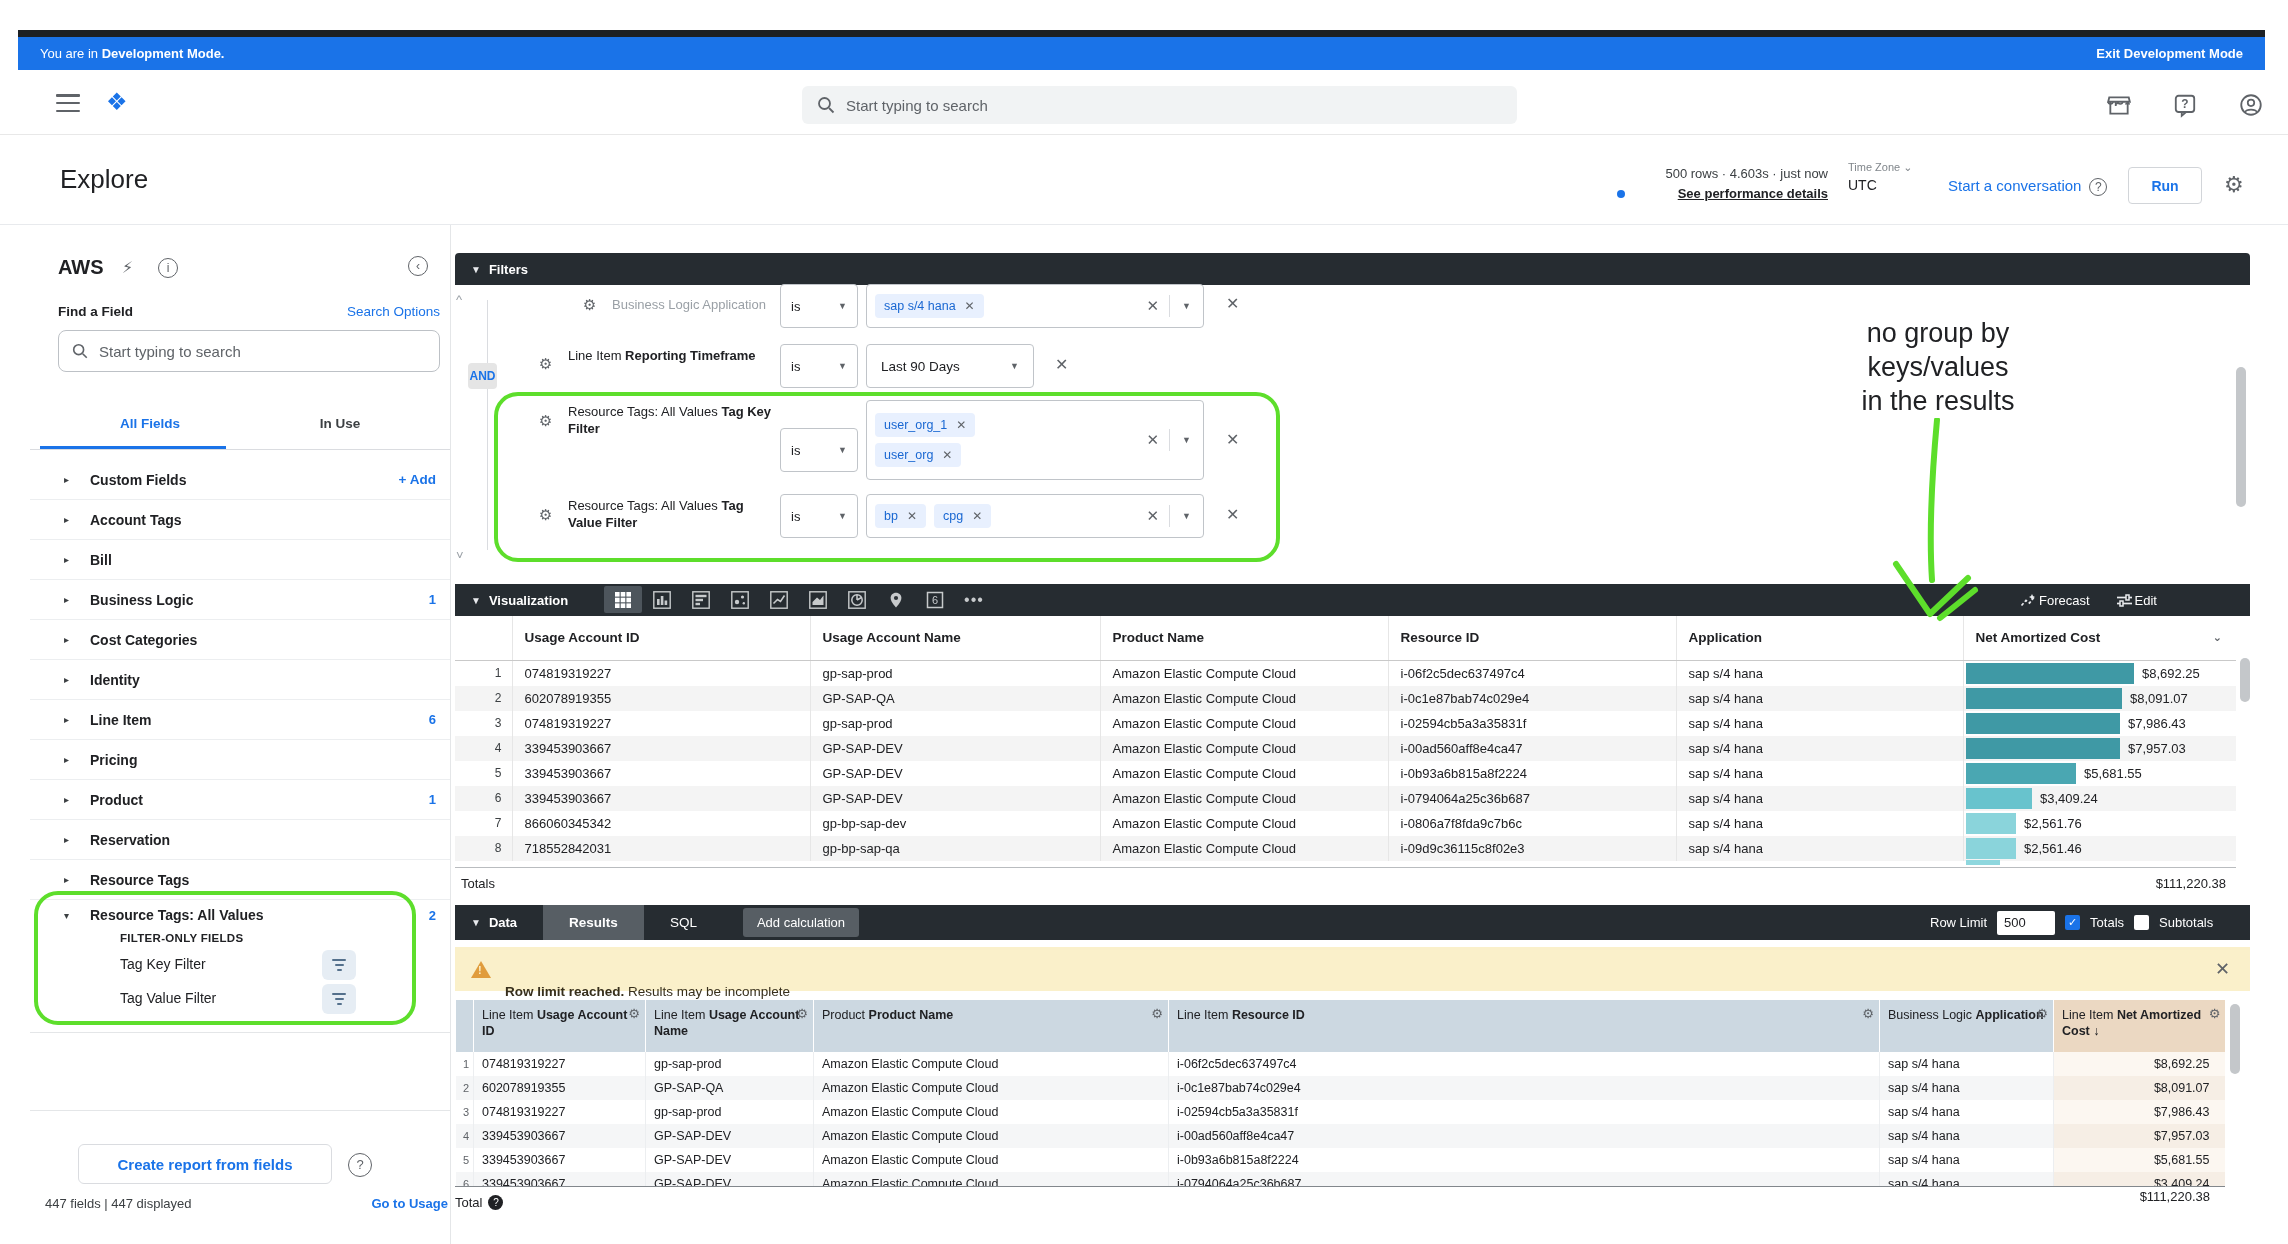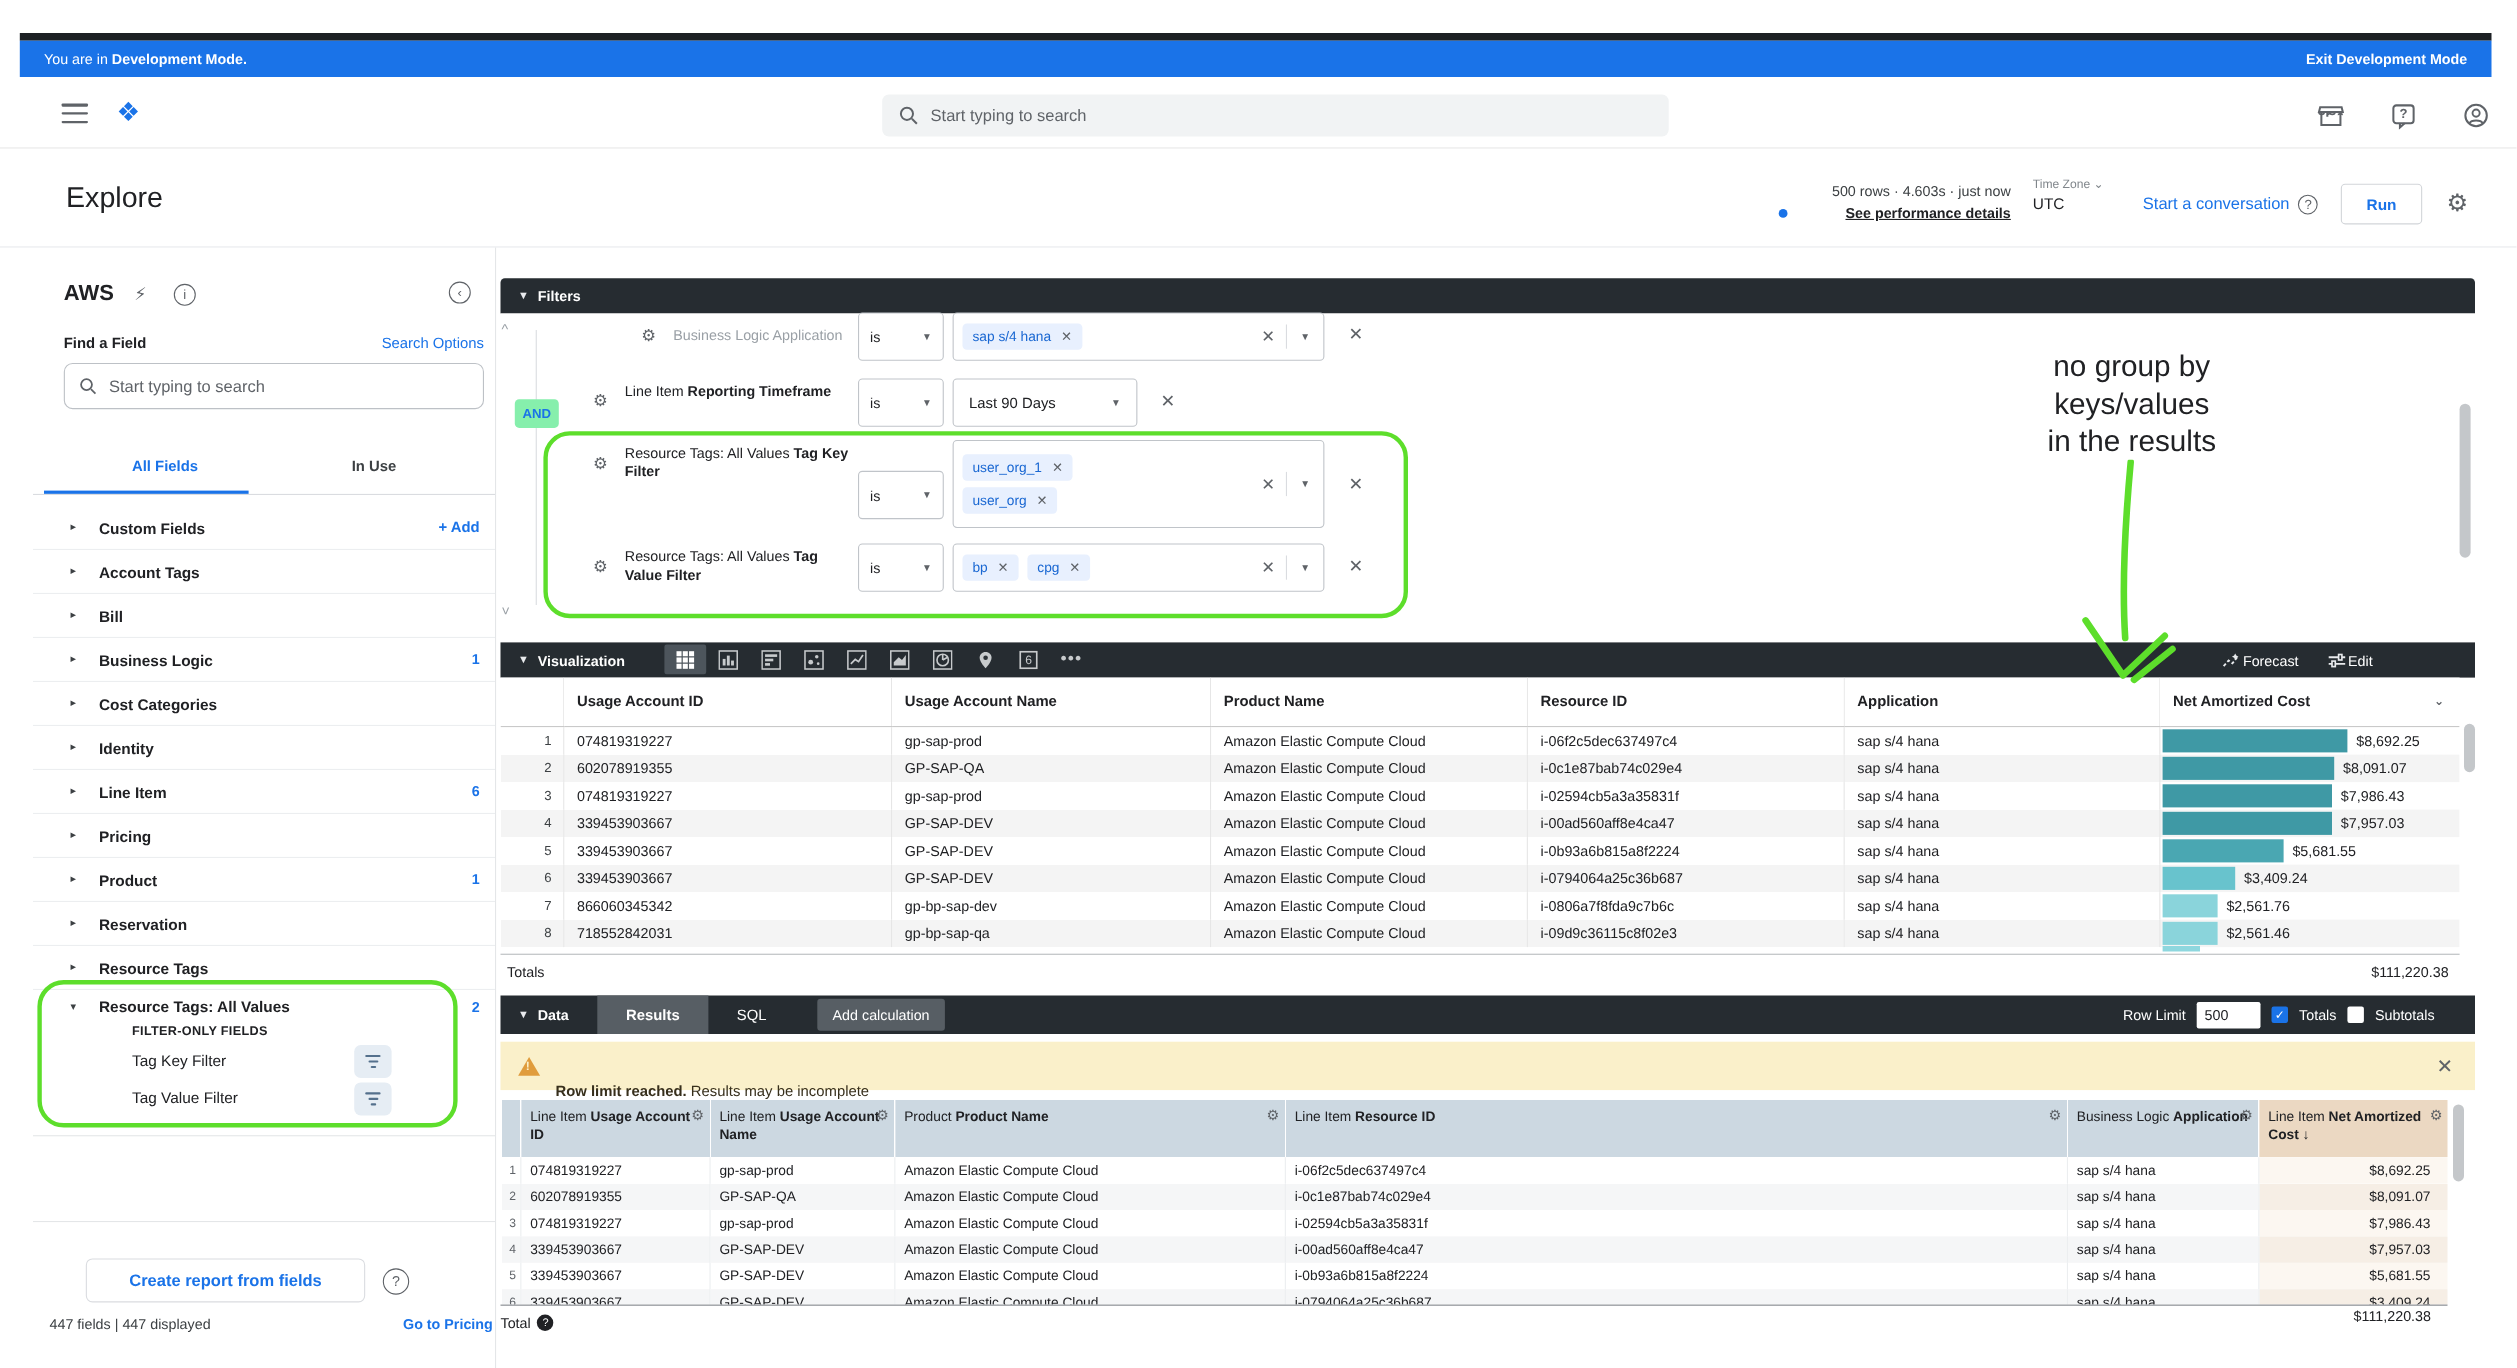--- a/index.html
+++ b/index.html
@@ -83,21 +83,21 @@
   .dbar { background:#262c31; color:#fff; display:flex; align-items:center; }
   .dbar .caret { color:#e8eaed; font-size:10px; margin:0 8px 0 16px; }
   .dbar .dtitle { font-size:13px; font-weight:700; }
   .filters-bar { left:455px; top:253px; width:1795px; height:32px; border-radius:4px 4px 0 0; }
   .viz-bar { left:455px; top:584px; width:1795px; height:32px; }
   .data-bar { left:455px; top:905px; width:1795px; height:35px; }
 
   
   .filters-body { left:455px; top:285px; width:1795px; height:299px; background:#fff; }
   .fscroll { color:#9aa0a6; font-size:13px; }
-  .and-pill { left:468px; top:363px; width:40px; height:26px; background:#86efac; color:#1a73e8;
+  .and-pill { left:468px; top:363px; width:29px; height:26px; background:#e5e5e5; color:#1a73e8;
               font-size:12px; font-weight:700; border-radius:4px; display:flex; align-items:center; justify-content:center; }
   .connector { left:487px; top:300px; width:1px; height:250px; background:#dadce0; }
   .fgear { font-size:15px; color:#5f6368; }
   .flabel { width:205px; font-size:13px; color:#202124; line-height:17px; }
   .flabel b { font-weight:700; }
   .flabel.gray { color:#9aa0a6; }
   .opbox { width:78px; height:44px; border:1px solid #c0c4c9; border-radius:4px; display:flex; align-items:center;
            justify-content:space-between; padding:0 10px; font-size:13px; background:#fff; cursor:pointer; }
   .opbox .car { color:#5f6368; font-size:9px; }
   .valbox { width:338px; border:1px solid #c0c4c9; border-radius:4px; background:#fff; display:flex; align-items:center; }
@@ -321,21 +321,21 @@
     <div class="abs filt-btn" style="left:322px; top:984px;">
         <i style="width:14px"></i>
         <i style="width:9px"></i>
         <i style="width:5px"></i>
       </div>
     <div class="abs sb-div" style="top:1032px"></div>
     <div class="abs sb-div" style="top:1110px"></div>
     <div class="abs create-btn">Create report from fields</div>
     <div class="abs" style="left:348px; top:1153px;"><span class="circ-i" style="width:24px;height:24px;line-height:22px;font-size:13px;">?</span></div>
     <div class="abs sb-foot-l">447 fields | 447 displayed</div>
-    <div class="abs sb-foot-r">Go to Pricing</div>
+    <div class="abs sb-foot-r">Go to Usage</div>
   </div>
 
   <div class="abs dbar filters-bar">
       <span class="caret">▼</span>
       <span class="dtitle">Filters</span>
     </div>
   <div class="abs filters-body"></div>
   <div class="abs fscroll" style="left:456px; top:292px;">^</div>
   <div class="abs fscroll" style="left:456px; top:548px;">˅</div>
   <div class="abs connector"></div>

